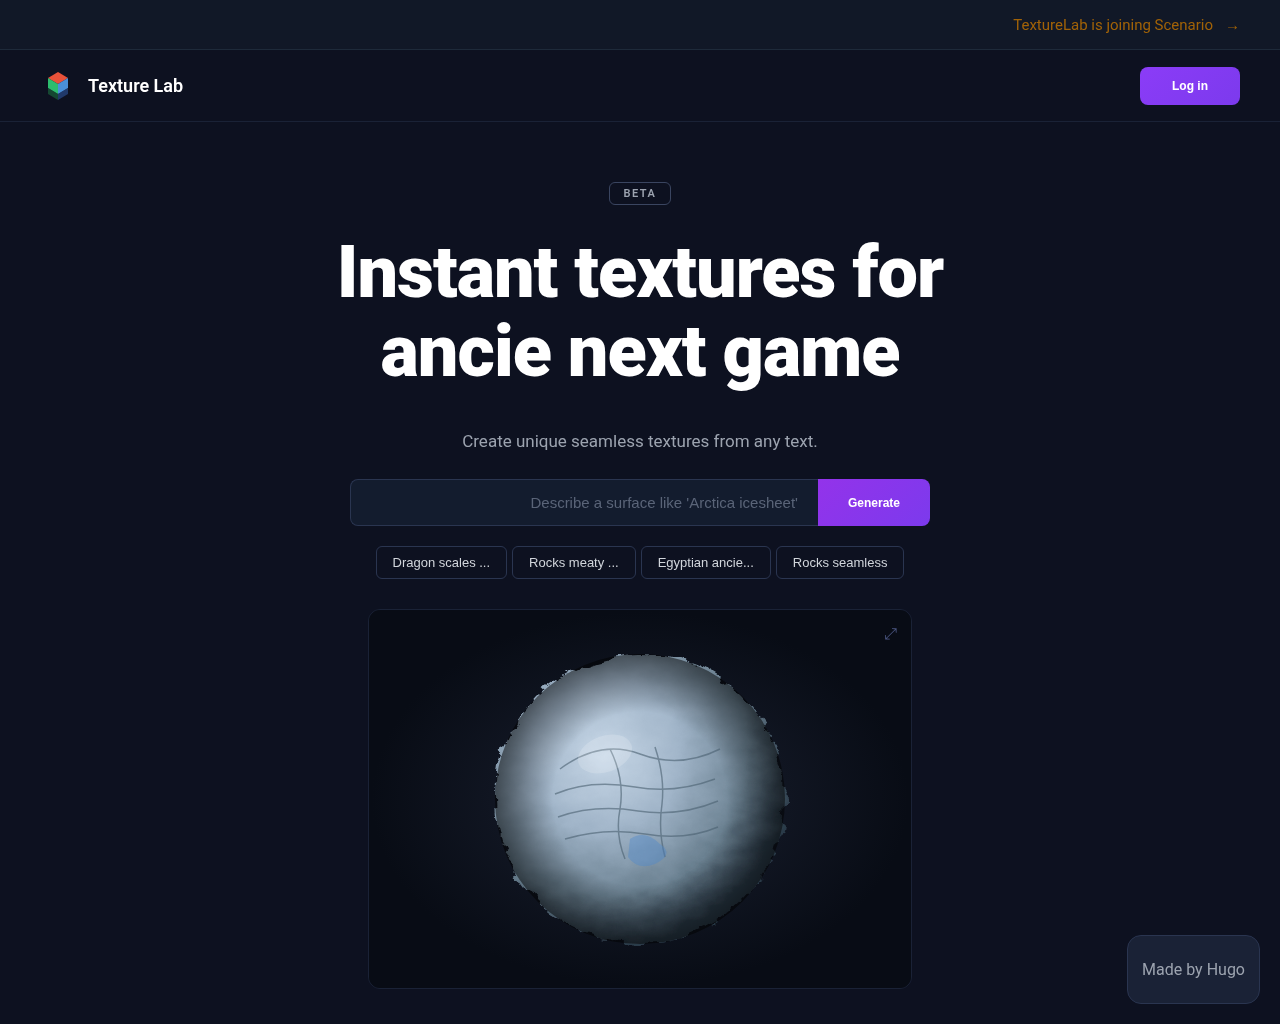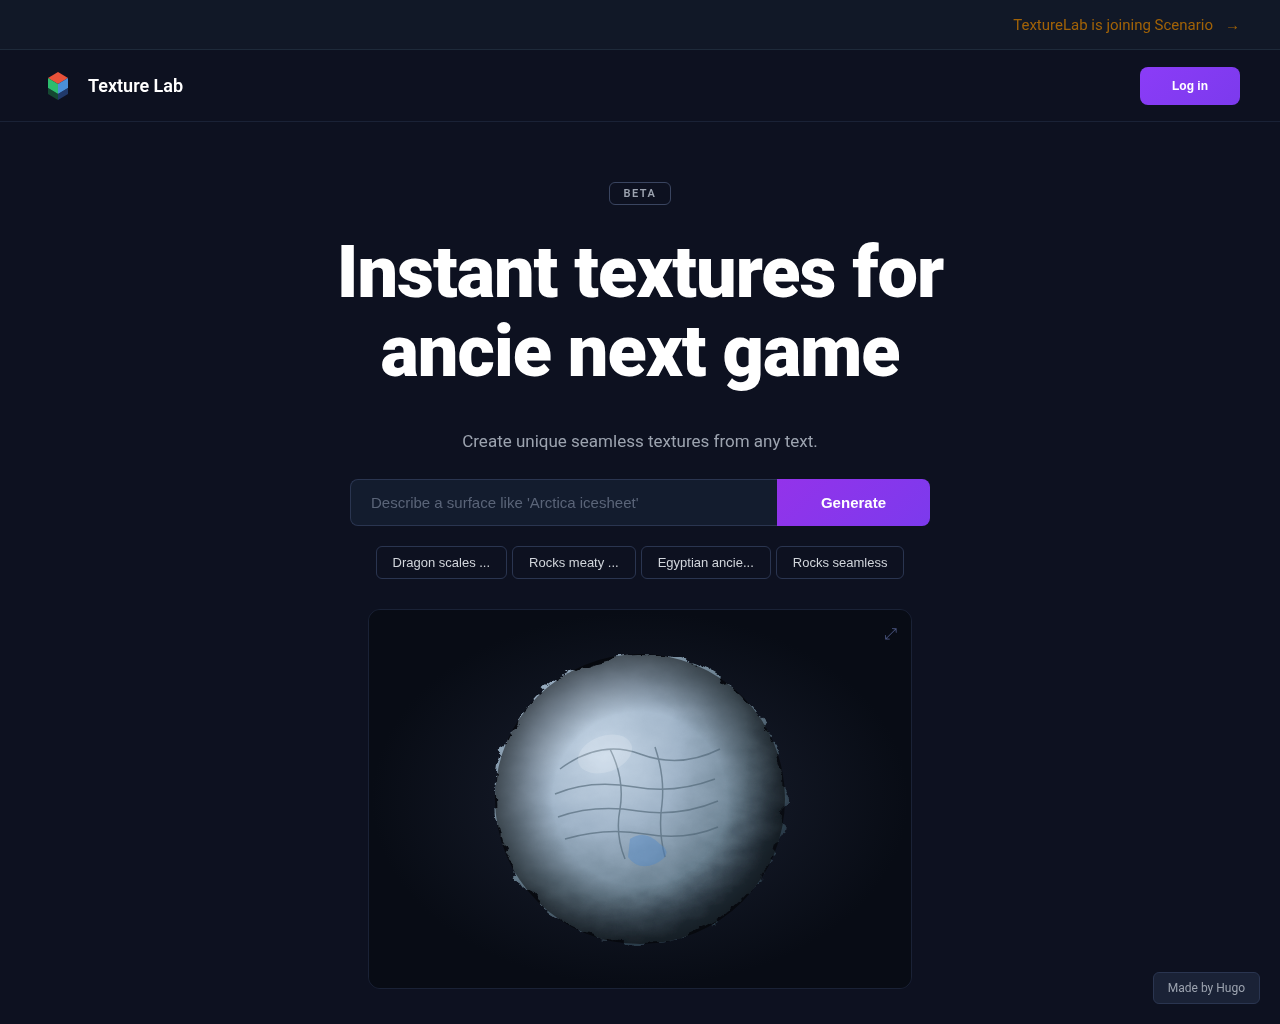--- a/index.html
+++ b/index.html
@@ -125,31 +125,32 @@
     .search-input {
       flex: 1;
       background-color: #131c2e;
       border: 1px solid #2a3550;
       border-right: none;
       border-radius: 8px 0 0 8px;
       color: #9ca3af;
       font-size: 15px;
       padding: 14px 20px;
       outline: none;
+      text-align: right;
     }
 
     .search-input::placeholder { color: #5a6478; }
 
     .generate-btn {
       background: linear-gradient(135deg, #9333ea, #7c3aed);
       color: #ffffff;
       border: none;
-      padding: 14px 44px;
+      padding: 14px 30px;
       border-radius: 0 8px 8px 0;
-      font-size: 15px;
+      font-size: 12px;
       font-weight: 700;
       cursor: pointer;
       white-space: nowrap;
     }
 
     
     .suggestions {
       display: flex;
       gap: 5px;
       flex-wrap: wrap;
@@ -206,23 +207,23 @@
     }
 
     
     .made-by {
       position: fixed;
       bottom: 20px;
       right: 20px;
       background-color: #1a2236;
       border: 1px solid #2a3550;
       color: #9ca3af;
-      font-size: 12px;
-      padding: 8px 14px;
-      border-radius: 6px;
+      font-size: 16px;
+      padding: 24px 14px;
+      border-radius: 14px;
     }
   </style>
 </head>
 <body>
 
 <div class="announcement-bar">
   <a class="announcement-link">
     <span>TextureLab is joining Scenario</span>
     <span>→</span>
   </a>

